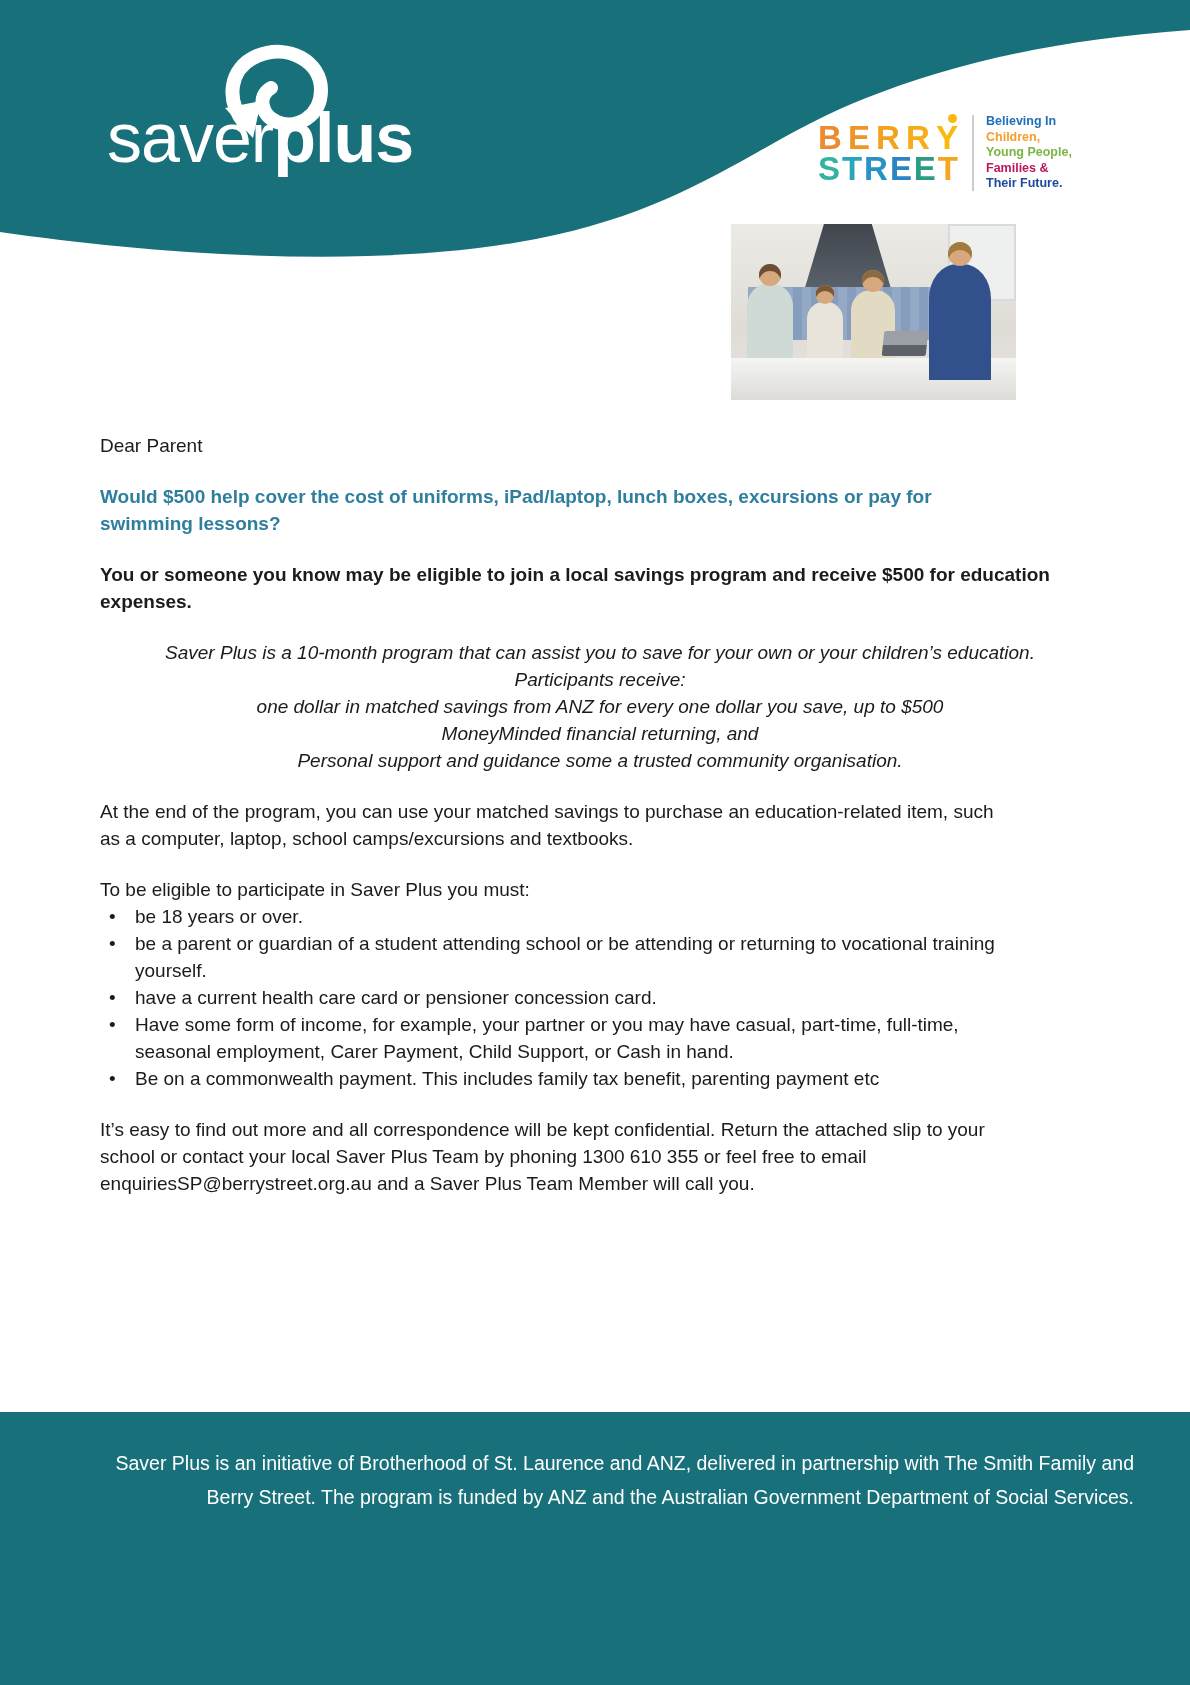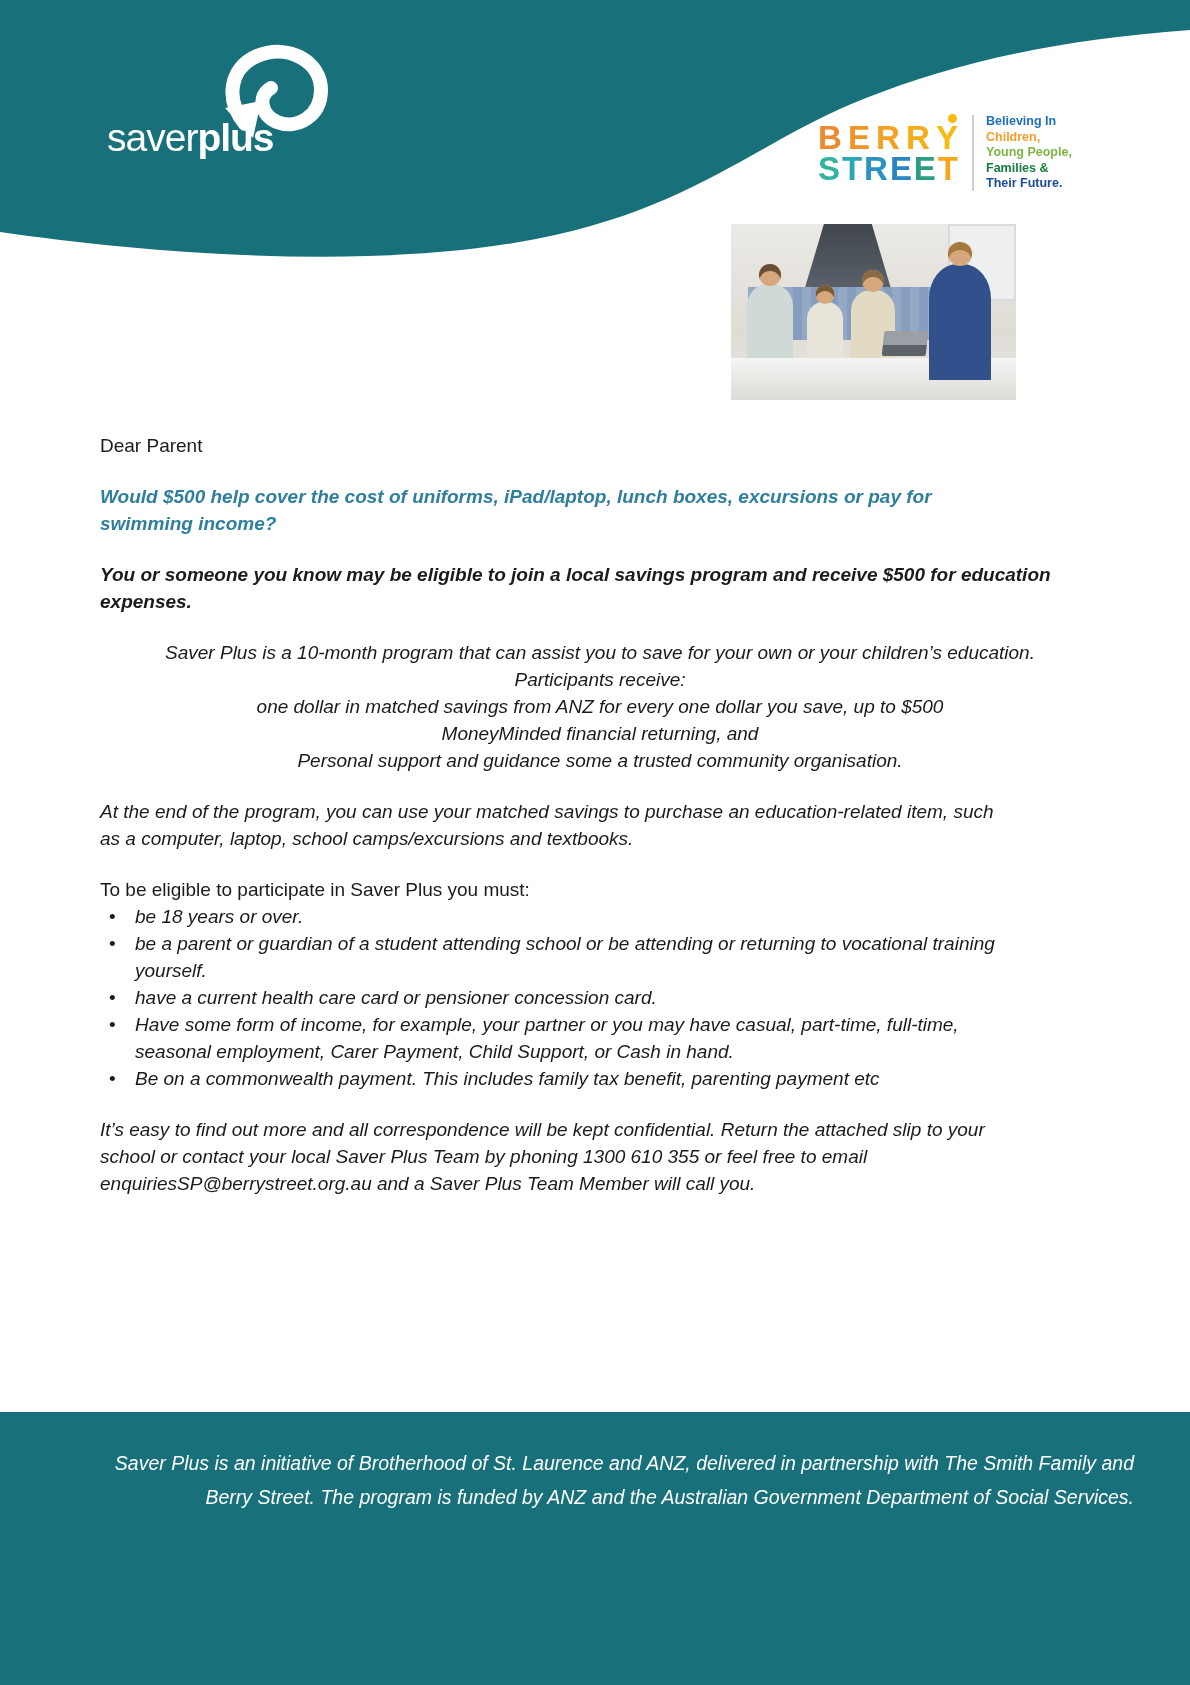--- a/index.html
+++ b/index.html
@@ -6,34 +6,34 @@
   .page{position:relative;width:1190px;height:1685px;margin:0 auto;background:#fff;overflow:hidden;
         font-family:"Liberation Sans",sans-serif;color:#1b1b1b;}
 
   
   .hero{position:absolute;top:0;left:0;width:1190px;height:300px;}
   .wave{position:absolute;top:0;left:0;display:block;}
 
   
   .sp-logo{position:absolute;left:107px;top:108px;color:#fff;}
   .sp-mark{position:absolute;left:102px;top:-70px;}
-  .sp-word{font-size:39px;letter-spacing:-1px;line-height:60px;white-space:nowrap;}
+  .sp-word{font-size:70px;letter-spacing:-1px;line-height:60px;white-space:nowrap;}
   .sp-word .w-light{font-weight:400;}
   .sp-word .w-bold{font-weight:700;}
 
   
   .berry{position:absolute;left:818px;top:114px;display:flex;align-items:center;}
   .berry-words{position:relative;width:140px;font-weight:800;font-size:33px;line-height:31px;}
   .berry-row{display:flex;justify-content:space-between;}
   .berry-dot{position:absolute;top:-8px;right:1px;width:9px;height:9px;border-radius:50%;background:#f9b90f;}
   .bL0{color:#ed8b31}.bL1{color:#f09627}.bL2{color:#f4a11f}.bL3{color:#f7ad17}.bL4{color:#f9b90f}
   .sL0{color:#33b3a0}.sL1{color:#2ba6b8}.sL2{color:#2a93c4}.sL3{color:#2a86c2}.sL4{color:#2a9d84}.sL5{color:#f2a71f}
   .berry-divider{width:2px;height:76px;background:#c9ced3;margin:0 12px 0 14px;}
   .berry-tagline{font-size:12.5px;font-weight:700;line-height:15.5px;white-space:nowrap;}
-  .t0{color:#1f6fb8}.t1{color:#f59d2a}.t2{color:#7cb543}.t3{color:#15803d}.t4{color:#1b4a9e}
+  .t0{color:#1f6fb8}.t1{color:#f59d2a}.t2{color:#7cb543}.t3{color:#be185d}.t4{color:#1b4a9e}
 
   
   .photo{position:absolute;left:731px;top:224px;width:285px;height:176px;overflow:hidden;background:#e8e6e2;}
   .ph-wall{position:absolute;inset:0;background:linear-gradient(180deg,#eceae6 0%,#dfdcd6 60%,#e8e6e2 100%);}
   .ph-hood{position:absolute;left:26%;top:0;width:30%;height:36%;
            background:linear-gradient(180deg,#41464d,#596069);
            clip-path:polygon(22% 0,78% 0,100% 100%,0 100%);}
   .ph-cabinet{position:absolute;right:0;top:0;width:24%;height:44%;background:#eef0f0;
            box-shadow:inset 0 0 0 2px #d8dadb;}
   .ph-tiles{position:absolute;left:6%;top:36%;width:66%;height:30%;
@@ -49,21 +49,21 @@
   .p3{left:120px;bottom:42px;width:44px;height:68px;background:#e3dac4;}
   .p3::before{box-shadow:inset 0 7px 0 #8a6a42;}
   .p4{left:198px;bottom:20px;width:62px;height:116px;background:#31508c;}
   .p4::before{width:24px;height:24px;top:-22px;box-shadow:inset 0 8px 0 #a3793e;}
   .ph-laptop{position:absolute;left:152px;bottom:44px;width:44px;height:25px;border-radius:2px;
            transform:skewX(-6deg);background:linear-gradient(180deg,#9aa0a6 0 55%,#5d6268 55% 100%);}
 
   
   .letter{position:absolute;left:100px;top:432px;width:1000px;font-size:19px;line-height:27px;}
   .letter p{margin:0 0 24px 0;}
-  .line{white-space:nowrap;font-style:italic;}
+  .line{white-space:nowrap;}
   .heading{color:#2e7f9e;font-weight:700;}
   .bold{font-weight:700;}
   .italic{font-style:italic;text-align:center;}
   .elig-intro{margin-bottom:0 !important;}
   ul.bullets{margin:0 0 24px 0;padding:0;list-style:none;}
   ul.bullets li{position:relative;padding-left:35px;}
   ul.bullets li::before{content:"\2022";position:absolute;left:9px;top:0;}
 
   
   .footer{position:absolute;left:0;bottom:0;width:1190px;height:273px;background:#18707a;box-sizing:border-box;
@@ -132,21 +132,21 @@
     <div class="ph-laptop"></div>
     <div class="ph-person p4"></div>
   </div>
 
   <div class="letter">
 
     <p>Dear Parent</p>
 
     <p class="heading">
       <span class="line">Would $500 help cover the cost of uniforms, iPad/laptop, lunch boxes, excursions or pay for</span><br>
-      <span class="line">swimming income?</span>
+      <span class="line">swimming lessons?</span>
     </p>
 
     <p class="bold">
       <span class="line">You or someone you know may be eligible to join a local savings program and receive $500 for education</span><br>
       <span class="line">expenses.</span>
     </p>
 
     <p class="italic">
       <span class="line">Saver Plus is a 10-month program that can assist you to save for your own or your children’s education.</span><br>
       <span class="line">Participants receive:</span><br>

